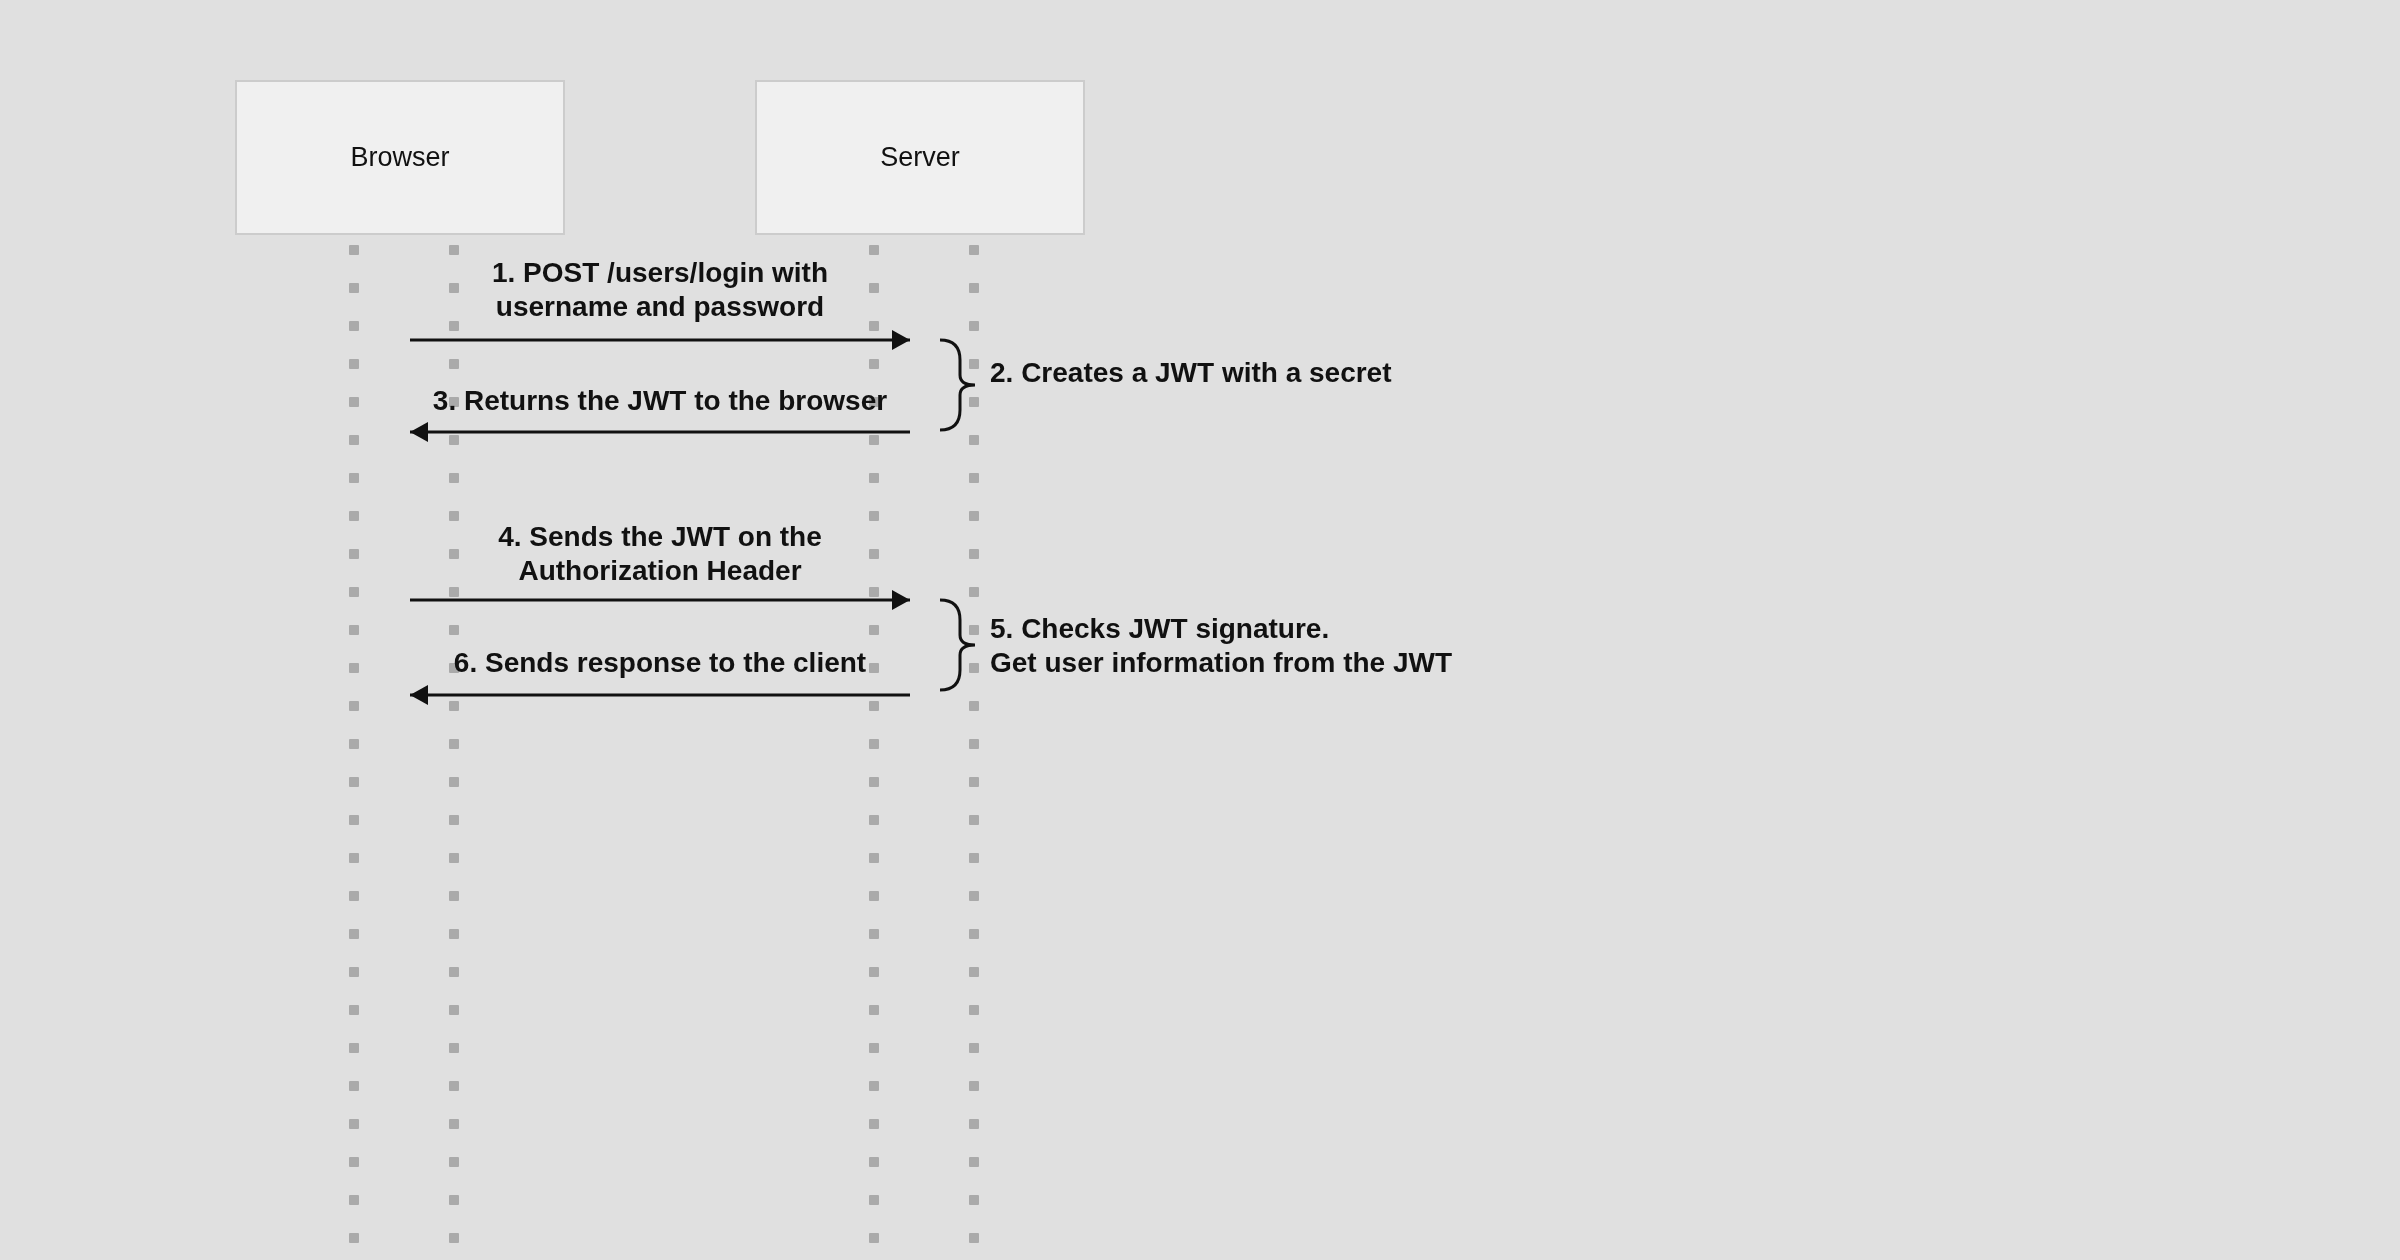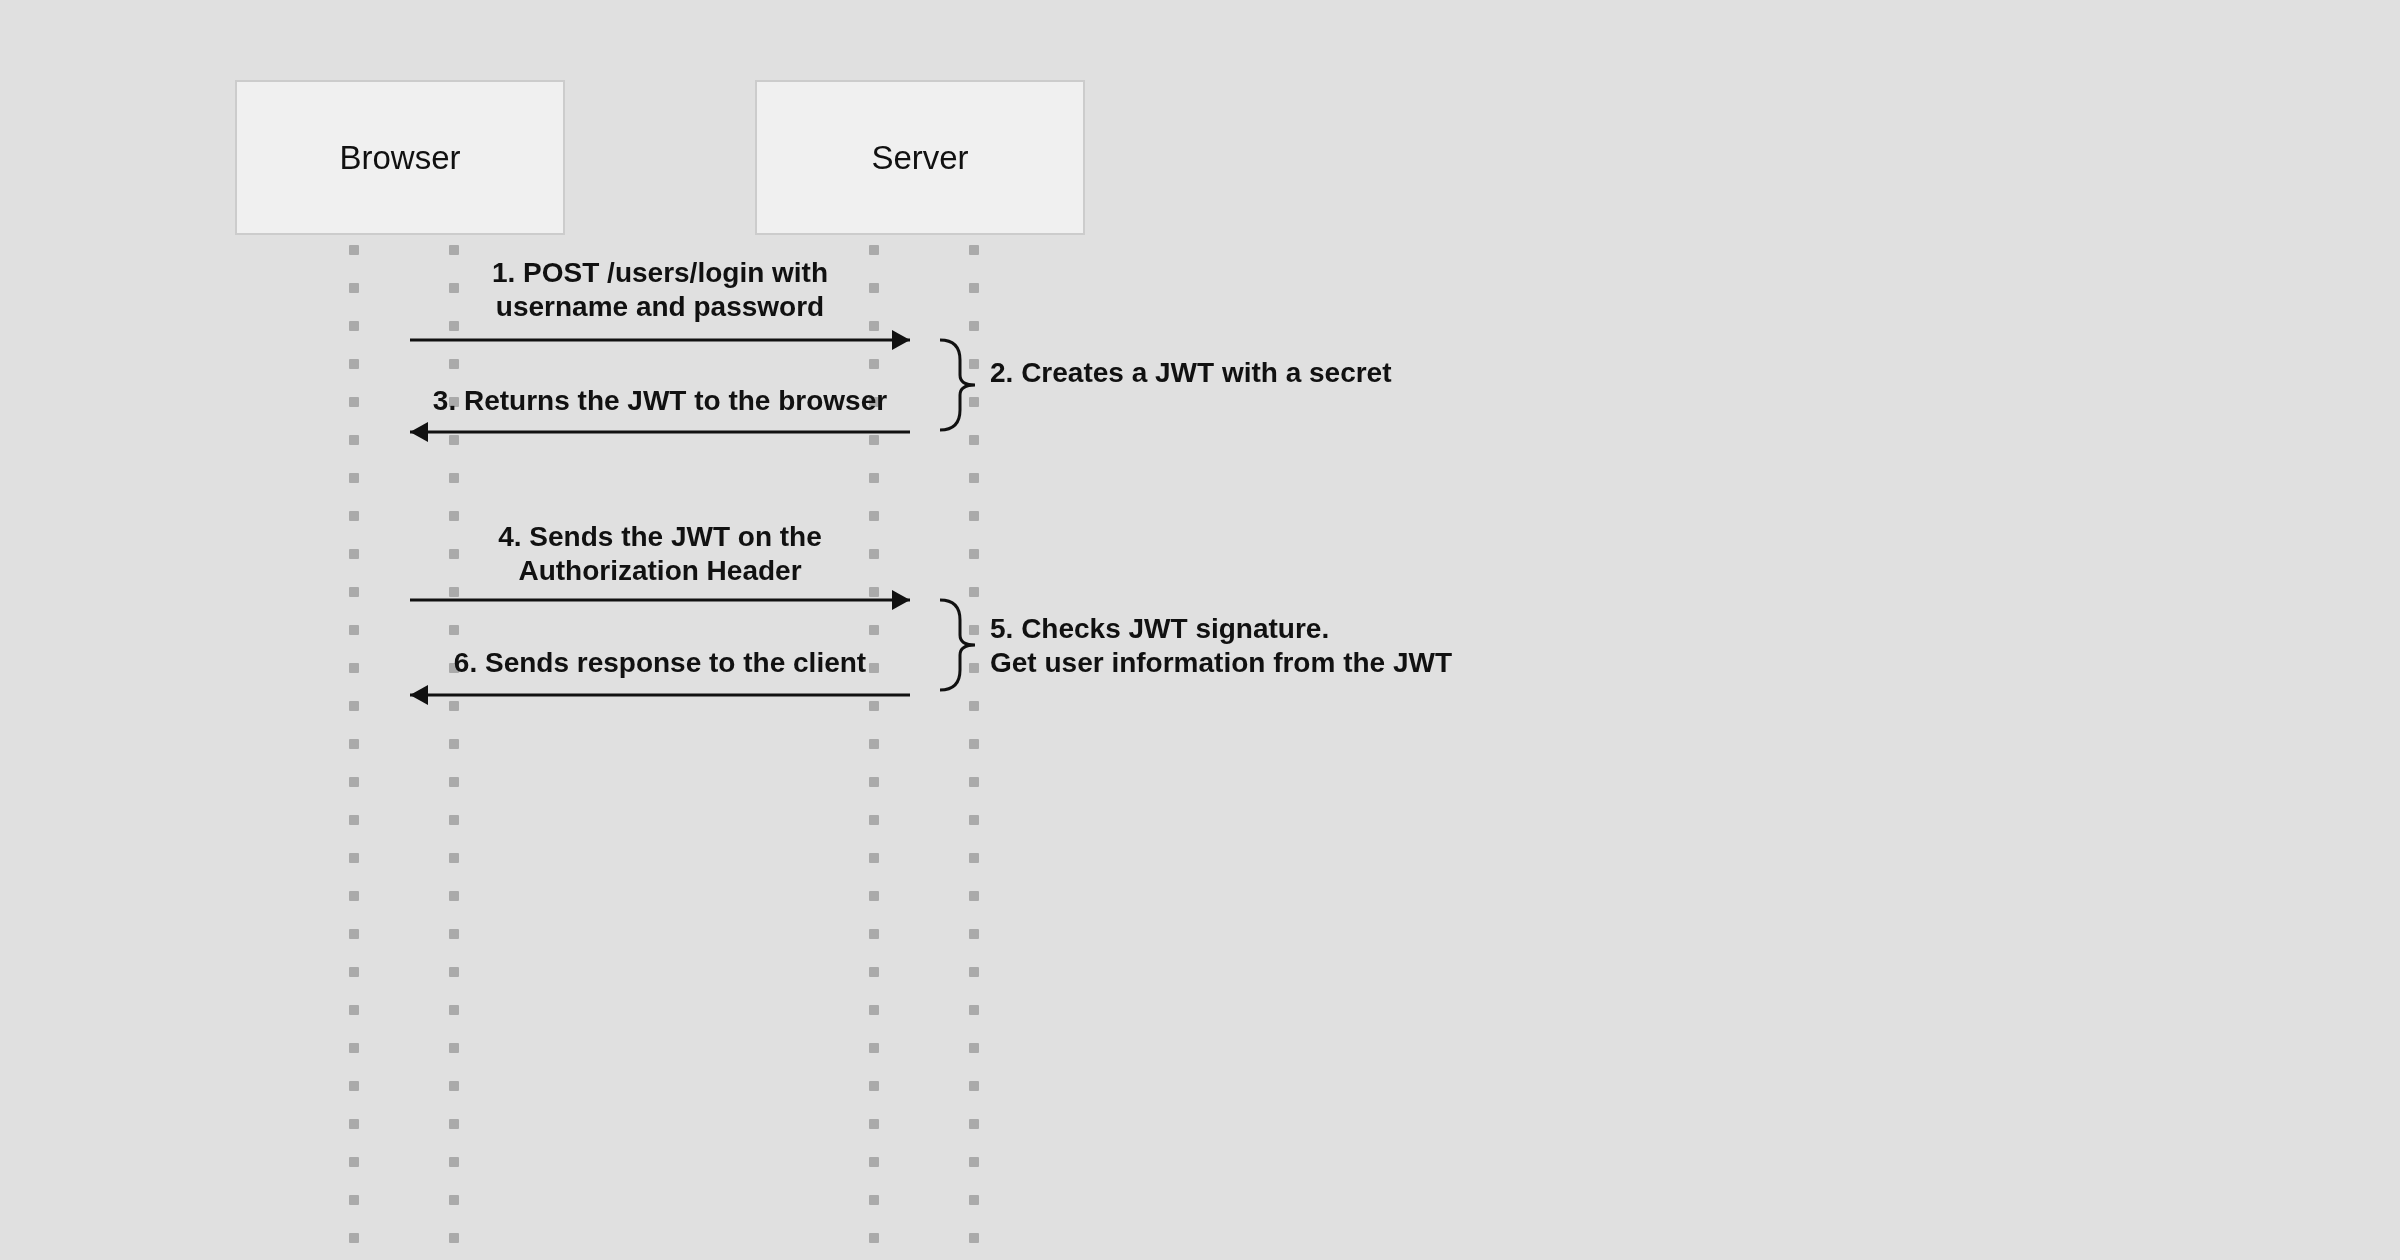--- a/index.html
+++ b/index.html
@@ -25,21 +25,21 @@
     .actor-box {
       position: absolute;
       background: #f0f0f0;
       border: 2px solid #ccc;
       display: flex;
       align-items: center;
       justify-content: center;
     }
 
     .actor-label {
-      font-size: 33px;
+      font-size: 27px;
       font-weight: 400;
       color: #111;
     }
 
     .dot {
       width: 10px;
       height: 10px;
       background: #aaa;
       border-radius: 1px;
     }

